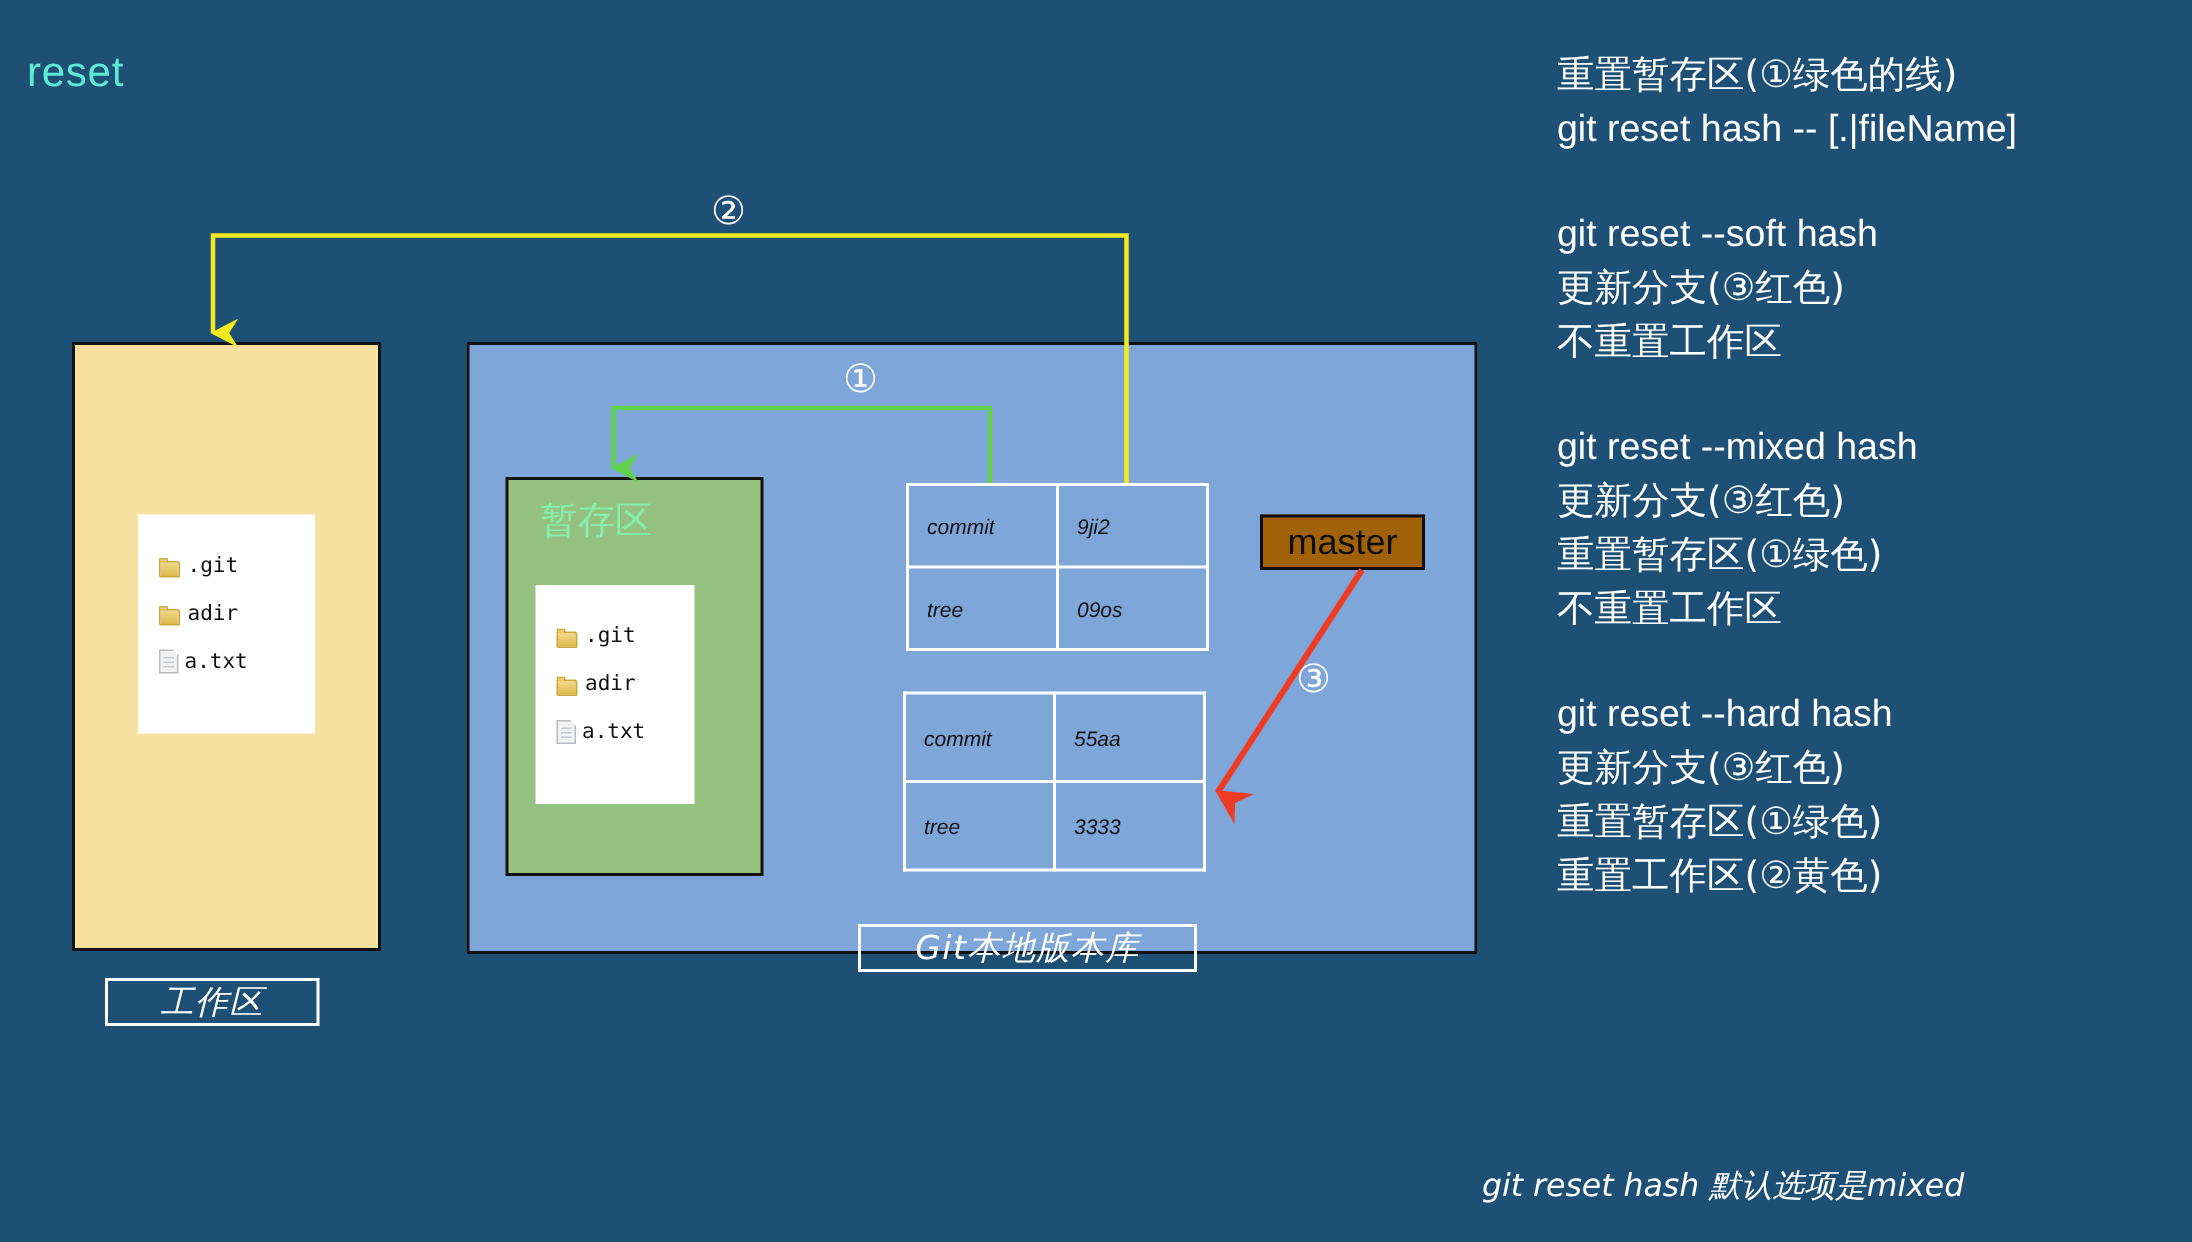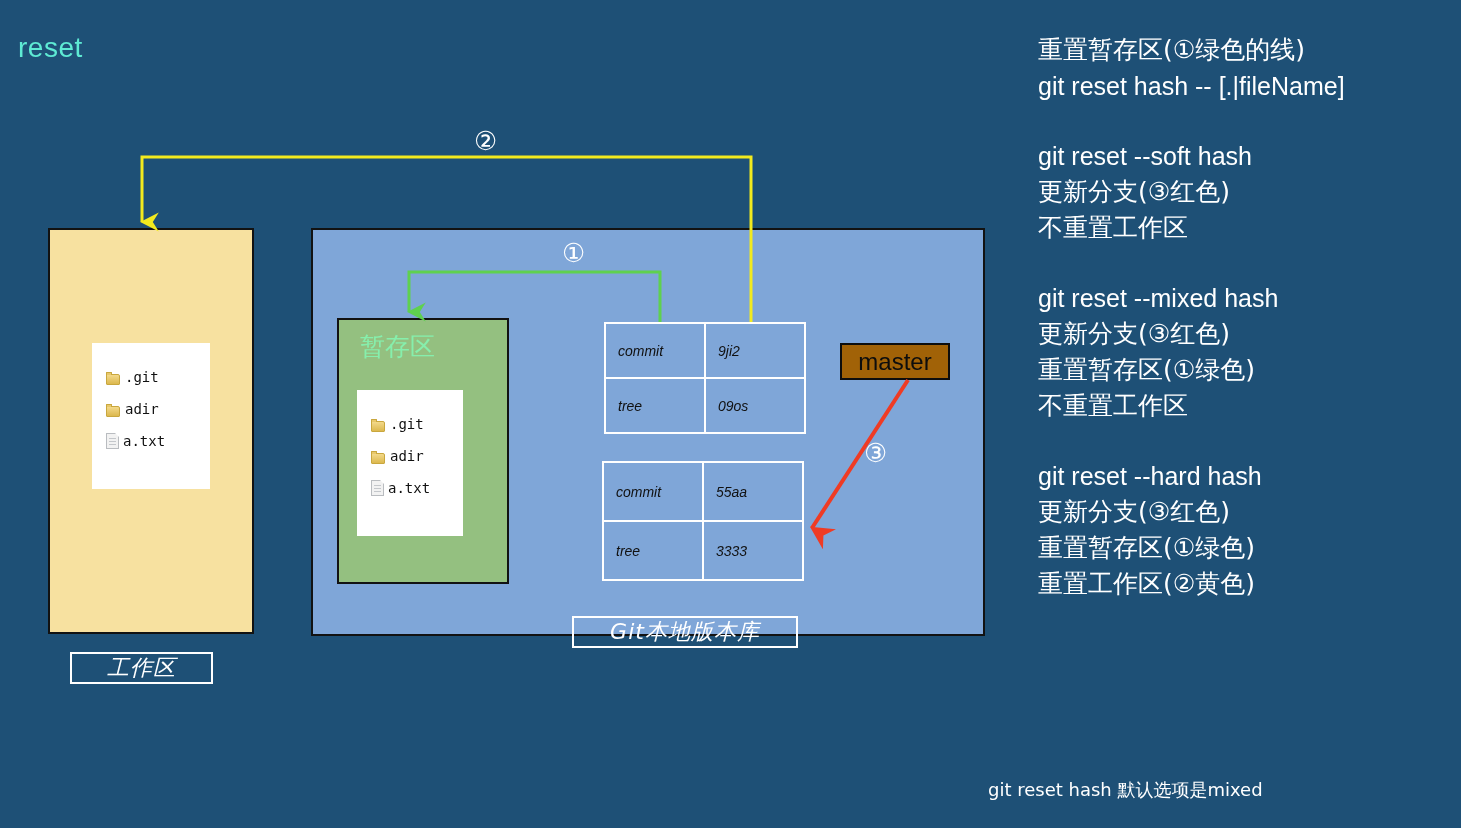--- a/index.html
+++ b/index.html
@@ -120,21 +120,21 @@
 
   
   #notes{left:1038px;top:32px;width:420px;}
   .note-block{margin-bottom:34px;}
   .note-line{
     color:#ffffff;font-size:25px;line-height:36px;white-space:nowrap;
     font-family:"DejaVu Sans",sans-serif;
   }
   .note-line.en{font-family:"Liberation Sans","DejaVu Sans",sans-serif;}
   #note-footer{left:988px;top:772px;}
-  #note-footer .note-line{font-size:18px;}
+  #note-footer .note-line{font-size:21px;font-style:italic;}
 
   
   #arrow-layer{left:0;top:0;width:1461px;height:828px;pointer-events:none;}
 
   
   .step-badge{
     color:#ffffff;font-size:26px;
     font-family:"DejaVu Sans",sans-serif;
     line-height:1;
   }

